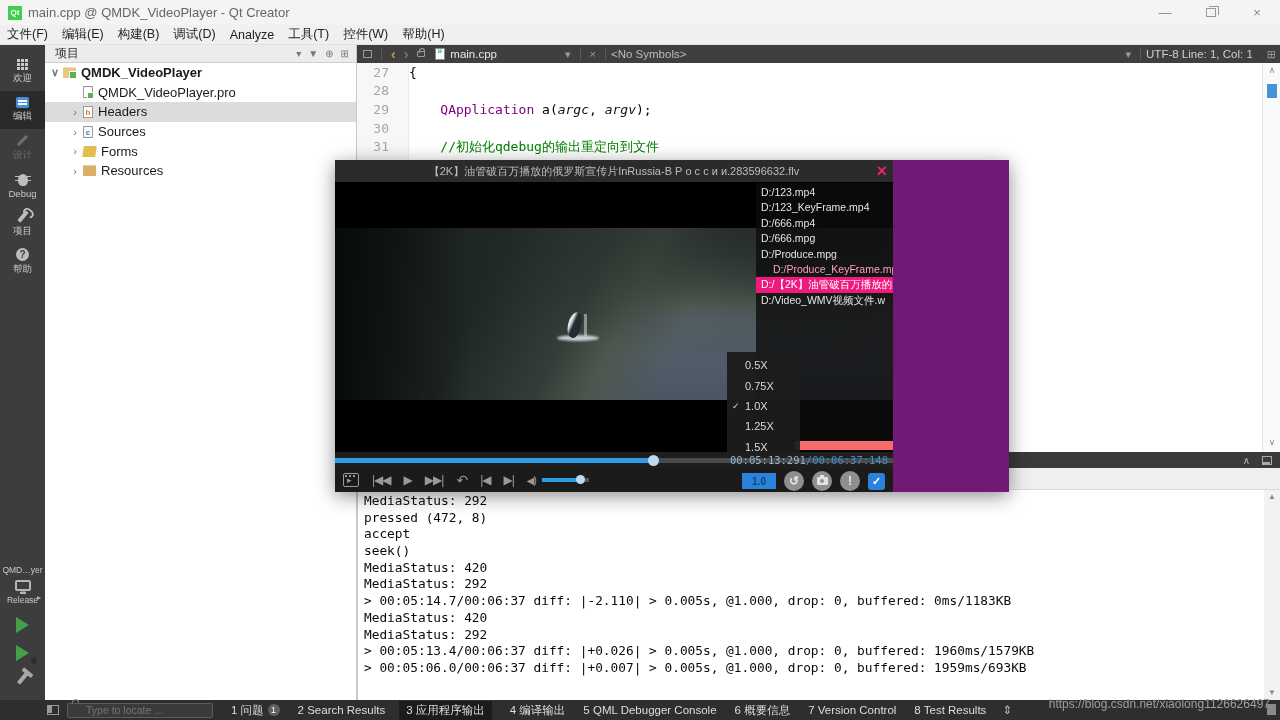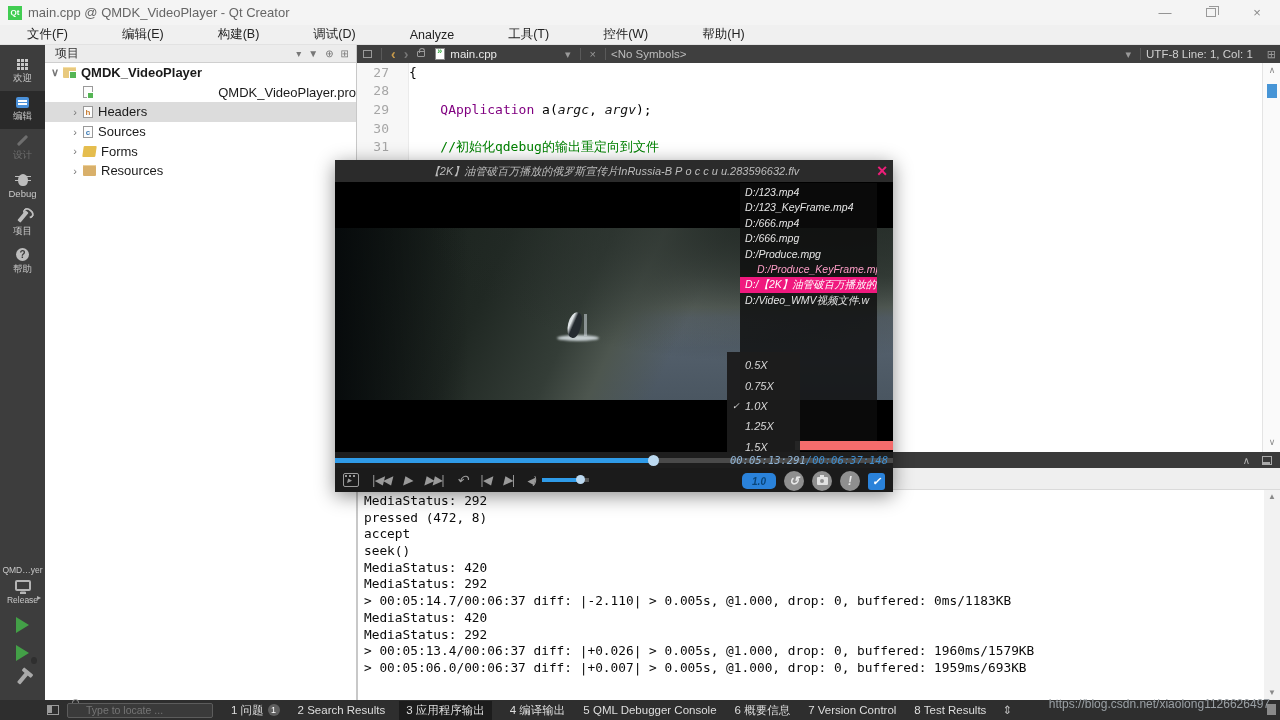--- a/index.html
+++ b/index.html
@@ -8,21 +8,21 @@
 
   
   .titlebar { position:absolute; left:0; top:0; width:1280px; height:25px; background:#f4f4f4; display:flex; align-items:center; padding-left:8px; color:#666; font-size:13px; }
   .app-icon { width:14px; height:14px; background:#41cd52; border-radius:0; color:#fff; font-size:8px; font-weight:bold; display:flex; align-items:center; justify-content:center; margin-right:6px; }
   .win-controls { position:absolute; right:0; top:0; height:25px; display:flex; }
   .win-btn { width:46px; height:25px; display:flex; align-items:center; justify-content:center; color:#888; font-size:13px; }
   .max-glyph { width:10px; height:9px; border:1px solid #999; position:relative; }
   .max-glyph::before { content:""; position:absolute; left:2px; top:-3px; width:9px; height:8px; border:1px solid #999; border-bottom:none; border-left:none; }
 
   .menubar { position:absolute; left:0; top:25px; width:1280px; height:20px; background:#f0f0f0; display:flex; align-items:center; font-size:12.5px; color:#222; border-bottom:1px solid #e2e2e2; }
-  .menu-item { padding:0 27px; height:20px; display:flex; align-items:center; }
+  .menu-item { padding:0 7px; height:20px; display:flex; align-items:center; }
 
   
   .panel-header { position:absolute; left:45px; top:45px; width:312px; height:18px; background:#ececec; border-bottom:1px solid #cfcfcf; border-right:1px solid #c8c8c8; display:flex; align-items:center; font-size:12px; color:#333; }
   .panel-header .title { padding-left:10px; flex:1; }
   .panel-header .hicon { color:#777; font-size:10px; margin-right:7px; }
   .breadcrumb { position:absolute; left:357px; top:45px; width:923px; height:18px; background:#3f3f3f; display:flex; align-items:center; color:#cfcfcf; font-size:11.5px; }
   .bc-sep { width:1px; height:12px; background:#5a5a5a; margin:0 5px; }
   .bc-ic { font-size:11px; margin:0 4px; color:#9a9a9a; }
   .bc-back { color:#c79a4b; font-size:14px; font-weight:bold; }
   .bc-fwd { color:#777; font-size:14px; font-weight:bold; }
@@ -92,36 +92,36 @@
   .collapse-bar .cic { margin-right:12px; }
   .dock-ic { width:10px; height:9px; border:1.5px solid #aaa; position:relative; margin-right:8px; }
   .dock-ic::after { content:""; position:absolute; left:0; bottom:0; width:7px; height:2px; background:#aaa; }
   .output-header { position:absolute; left:357px; top:468px; width:923px; height:22px; background:#efefef; border-bottom:1px solid #dadada; }
   .output { position:absolute; left:357px; top:490px; width:923px; height:210px; background:#fff; border-left:1px solid #c8c8c8; padding:3px 0 0 6px; }
   .out-line { font-family:"DejaVu Sans Mono","Liberation Mono",monospace; font-size:12.8px; color:#0a0a0a; height:16.7px; white-space:pre; }
   .out-scroll { position:absolute; right:0; top:490px; width:16px; height:210px; background:#f2f2f2; }
   .out-scroll .arr { position:absolute; left:0; width:16px; text-align:center; color:#8a8a8a; font-size:8px; }
 
   
-  .player { position:absolute; left:335px; top:160px; width:558px; height:332px; background:#7f1d1d; box-shadow:0 4px 18px rgba(0,0,0,0.45);font-style:italic; }
+  .player { position:absolute; left:335px; top:160px; width:674px; height:332px; background:#701a75; box-shadow:0 4px 18px rgba(0,0,0,0.45); }
   .p-titlebar { position:absolute; left:0; top:0; width:558px; height:22px; background:#2b2b2b; display:flex; align-items:center; justify-content:center; color:#bdbdbd; font-size:11px; }
   .p-close { position:absolute; right:6px; top:0px; color:#ed1e79; font-size:18px; font-weight:bold; line-height:22px; }
   .p-video { position:absolute; left:0; top:22px; width:558px; height:270px; background:#000; overflow:hidden; }
   .scene { position:absolute; left:0; top:46px; width:558px; height:172px;
     background:
       radial-gradient(ellipse at 78% 2%, rgba(38,45,41,0.95), rgba(0,0,0,0) 55%),
       linear-gradient(90deg, rgba(4,7,9,0.85), rgba(0,0,0,0) 24%),
       linear-gradient(115deg, #161d19 0%, #202823 28%, #343d37 44%, #4d564f 52%, rgba(0,0,0,0) 62%),
       radial-gradient(ellipse at 62% 30%, rgba(150,158,150,0.28), rgba(0,0,0,0) 40%),
       linear-gradient(180deg, #2c342f 0%, #3c453f 28%, #5f6862 46%, #5d6872 52%, #525e6a 72%, #4a5661 100%);
   }
   .whale { position:absolute; left:233px; top:84px; width:13px; height:26px; background:linear-gradient(100deg,#dfe4e6 25%,#252b30 45%); border-radius:55% 45% 45% 55%; transform:rotate(14deg); }
   .splash { position:absolute; left:222px; top:107px; width:42px; height:6px; background:rgba(222,230,234,0.85); border-radius:50%; filter:blur(1px); }
   .spray { position:absolute; left:249px; top:86px; width:3px; height:22px; background:rgba(205,214,219,0.55); filter:blur(0.5px); }
-  .playlist { position:absolute; right:16px; top:1px; width:137px; height:268px; background:rgba(12,12,12,0.8); padding-top:2px; }
+  .playlist { position:absolute; right:0; top:1px; width:137px; height:268px; background:rgba(12,12,12,0.8); padding-top:2px; }
   .pl-item { height:15.4px; line-height:15.4px; font-size:10.5px; color:#e4e4e4; padding-left:5px; white-space:nowrap; overflow:hidden; }
   .pl-item.hover { color:#ff9ec7;margin-left:12px; }
   .pl-item.selected { background:#f0197e; color:#fff; }
   .speed-menu { position:absolute; left:392px; top:170px; width:73px; height:107px; background:rgba(28,28,28,0.96); z-index:5; padding-top:3px; }
   .sm-item { height:20.4px; display:flex; align-items:center; font-size:11px; color:#d8d8d8; position:relative; padding-left:18px; }
   .sm-check { position:absolute; left:5px; font-size:9px; color:#d8d8d8; }
   .redbar { position:absolute; top:259px; height:9px; z-index:4; }
   .redbar .wseg { position:absolute; left:460px; width:5px; height:9px; background:#f5f5f5; }
   .redbar .rseg { position:absolute; left:465px; width:93px; height:9px; background:#f56c6c; }
   .p-seek { position:absolute; left:0; top:292px; width:558px; height:16px; background:#1e1e1e;padding-left:24px; }
@@ -133,21 +133,21 @@
   .t-tot { color:#3e8ed0; }
   .p-controls { position:absolute; left:0; top:308px; width:558px; height:24px; background:#1b1b1b; display:flex; align-items:center; }
   .tr-btn { color:#9a9a9a; font-size:12px; margin-left:13px; letter-spacing:-1px; white-space:nowrap; }
   .clip-ic { width:16px; height:14px; border:1.5px solid #9a9a9a; border-radius:2px; margin-left:8px; position:relative; }
   .clip-ic::before { content:""; position:absolute; left:1px; top:1px; width:11px; height:2px; background:repeating-linear-gradient(90deg,#9a9a9a 0 2px,transparent 2px 4px); }
   .clip-ic::after { content:"▸"; position:absolute; left:3px; top:1px; color:#9a9a9a; font-size:9px; }
   .vol-track { width:47px; height:4px; background:#555; margin-left:6px; position:relative; }
   .vol-fill { position:absolute; left:0; top:0; height:4px; width:38px; background:#2f9be8; }
   .vol-handle { position:absolute; left:34px; top:-3px; width:9px; height:9px; border-radius:50%; background:#bcd9f0; }
   .right-ctl { position:absolute; right:8px; top:3px; display:flex; align-items:center; gap:8px; }
-  .pill { width:34px; height:16px; border-radius:5px; background:#2a82da; color:#0a4578; font-size:10px; font-weight:bold; display:flex; align-items:center; justify-content:center; }
+  .pill { width:34px; height:16px; border-radius:0; background:#2a82da; color:#0a4578; font-size:10px; font-weight:bold; display:flex; align-items:center; justify-content:center; }
   .circ { width:20px; height:20px; border-radius:50%; background:#8f8f8f; color:#e8e8e8; display:flex; align-items:center; justify-content:center; font-size:12px; font-weight:bold; }
   .cam-body { width:11px; height:8px; background:#e2e2e2; border-radius:1px; position:relative; }
   .cam-body::before { content:""; position:absolute; left:3px; top:-2px; width:4px; height:2px; background:#e2e2e2; }
   .cam-body::after { content:""; position:absolute; left:3.5px; top:2px; width:4px; height:4px; border-radius:50%; background:#8f8f8f; }
   .chk { width:17px; height:17px; border-radius:3px; background:#2a82da; color:#fff; font-size:11px; font-weight:bold; display:flex; align-items:center; justify-content:center; }
 
   
   .statusbar { position:absolute; left:0; top:700px; width:1280px; height:20px; background:#2e2e2e; display:flex; align-items:center; color:#dedede; font-size:11.5px; }
   .sb-toggle { width:12px; height:10px; border:1.5px solid #9a9a9a; margin-left:47px; position:relative; }
   .sb-toggle::after { content:""; position:absolute; left:0; top:0; width:4px; height:7px; background:#9a9a9a; }
@@ -267,21 +267,21 @@
       <div class="hammer-ic"></div>
     </div>
   </div>
 
   <div class="project-panel">
     <div class="tree-row" style="padding-left:4px;font-weight:bold;">
       <span class="chev">∨</span>
       <span class="t-ic folder"></span>
       <span>QMDK_VideoPlayer</span>
     </div>
-    <div class="tree-row" style="padding-left:36px;justify-content:space-between;">
+    <div class="tree-row" style="padding-left:36px;">
       <span class="t-ic filedoc"></span>
       <span>QMDK_VideoPlayer.pro</span>
     </div>
     <div class="tree-row selected" style="padding-left:24px;">
       <span class="chev">›</span>
       <span class="t-ic hfile">h</span>
       <span>Headers</span>
     </div>
     <div class="tree-row" style="padding-left:24px;">
       <span class="chev">›</span>

